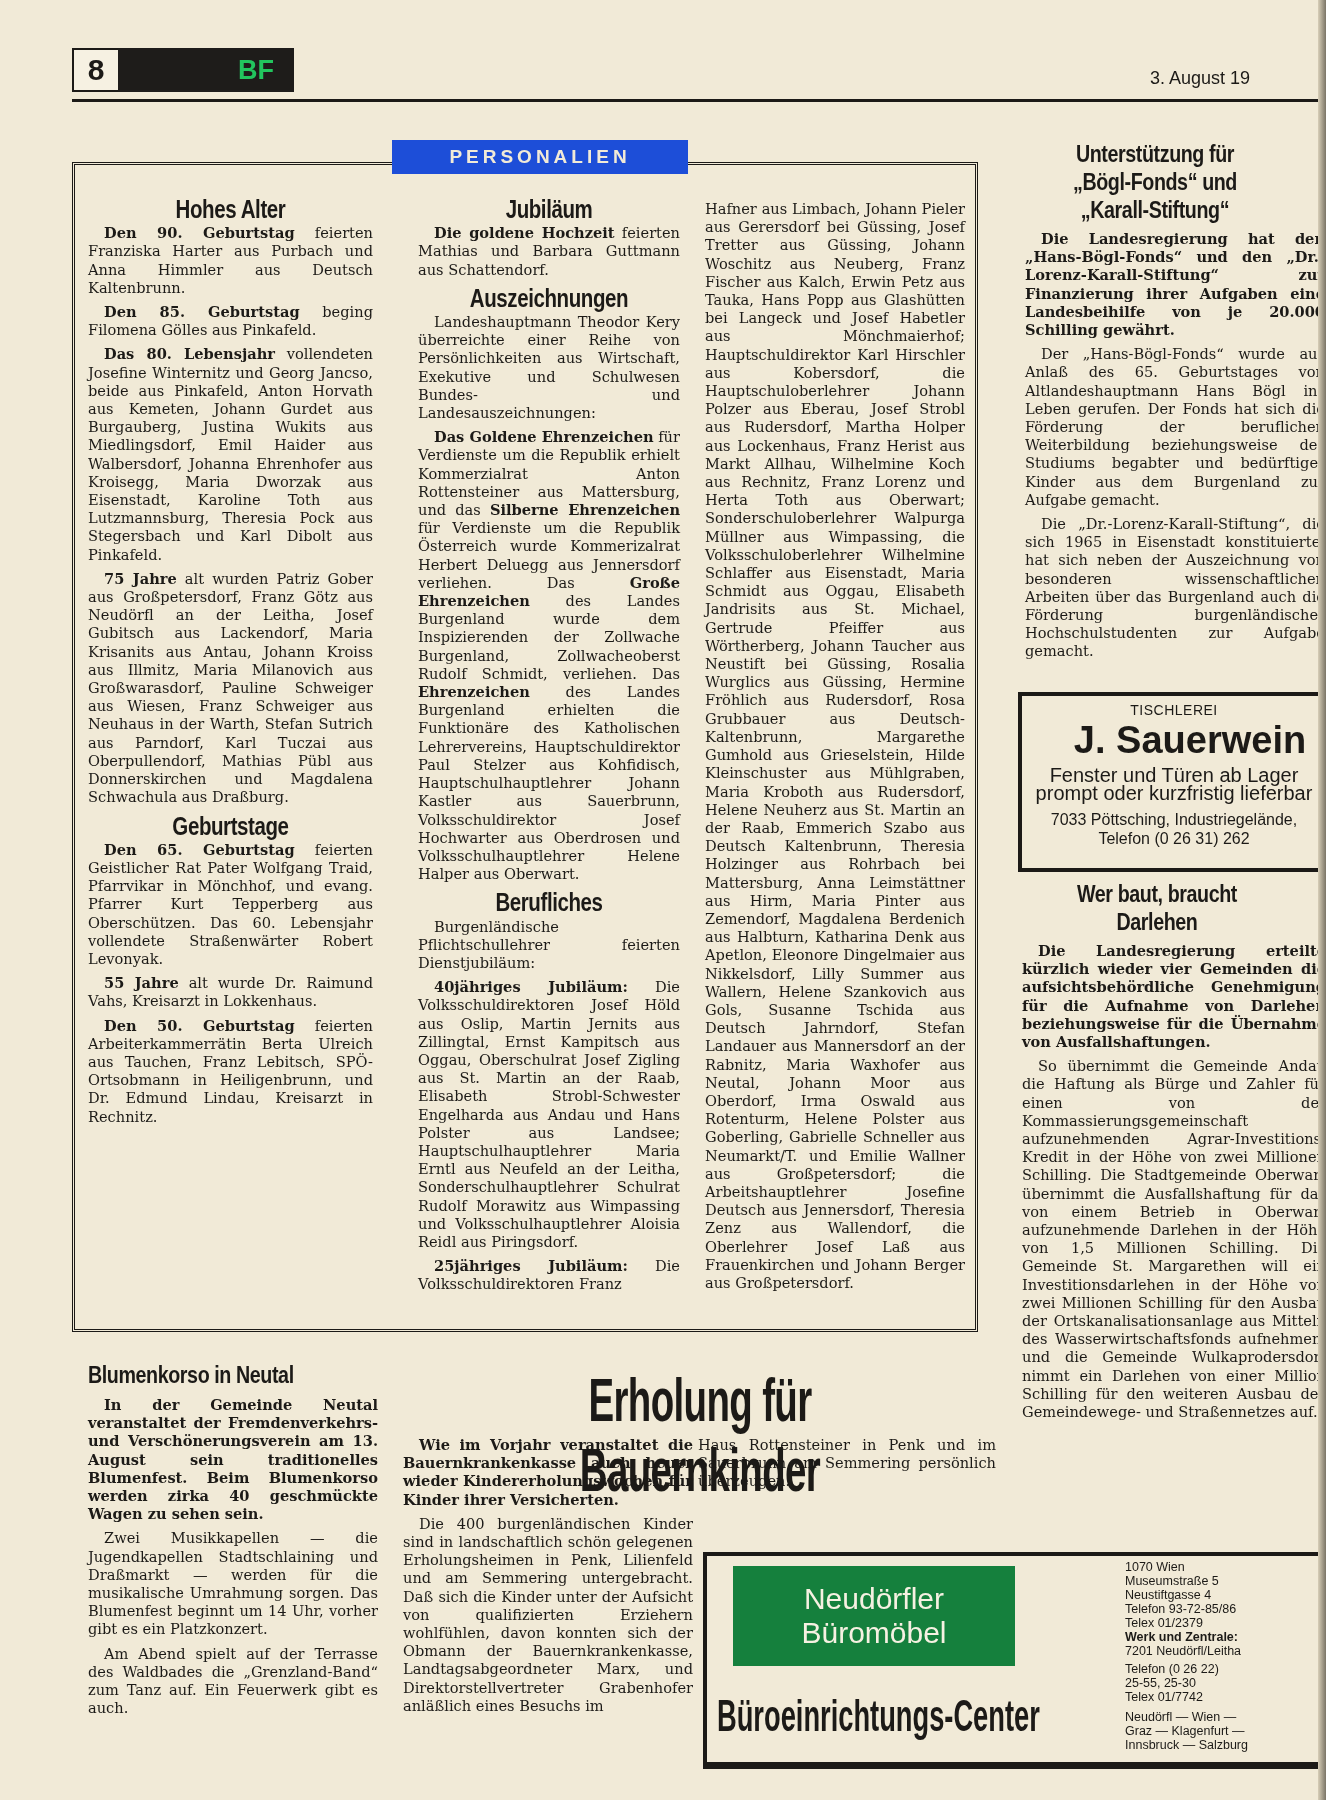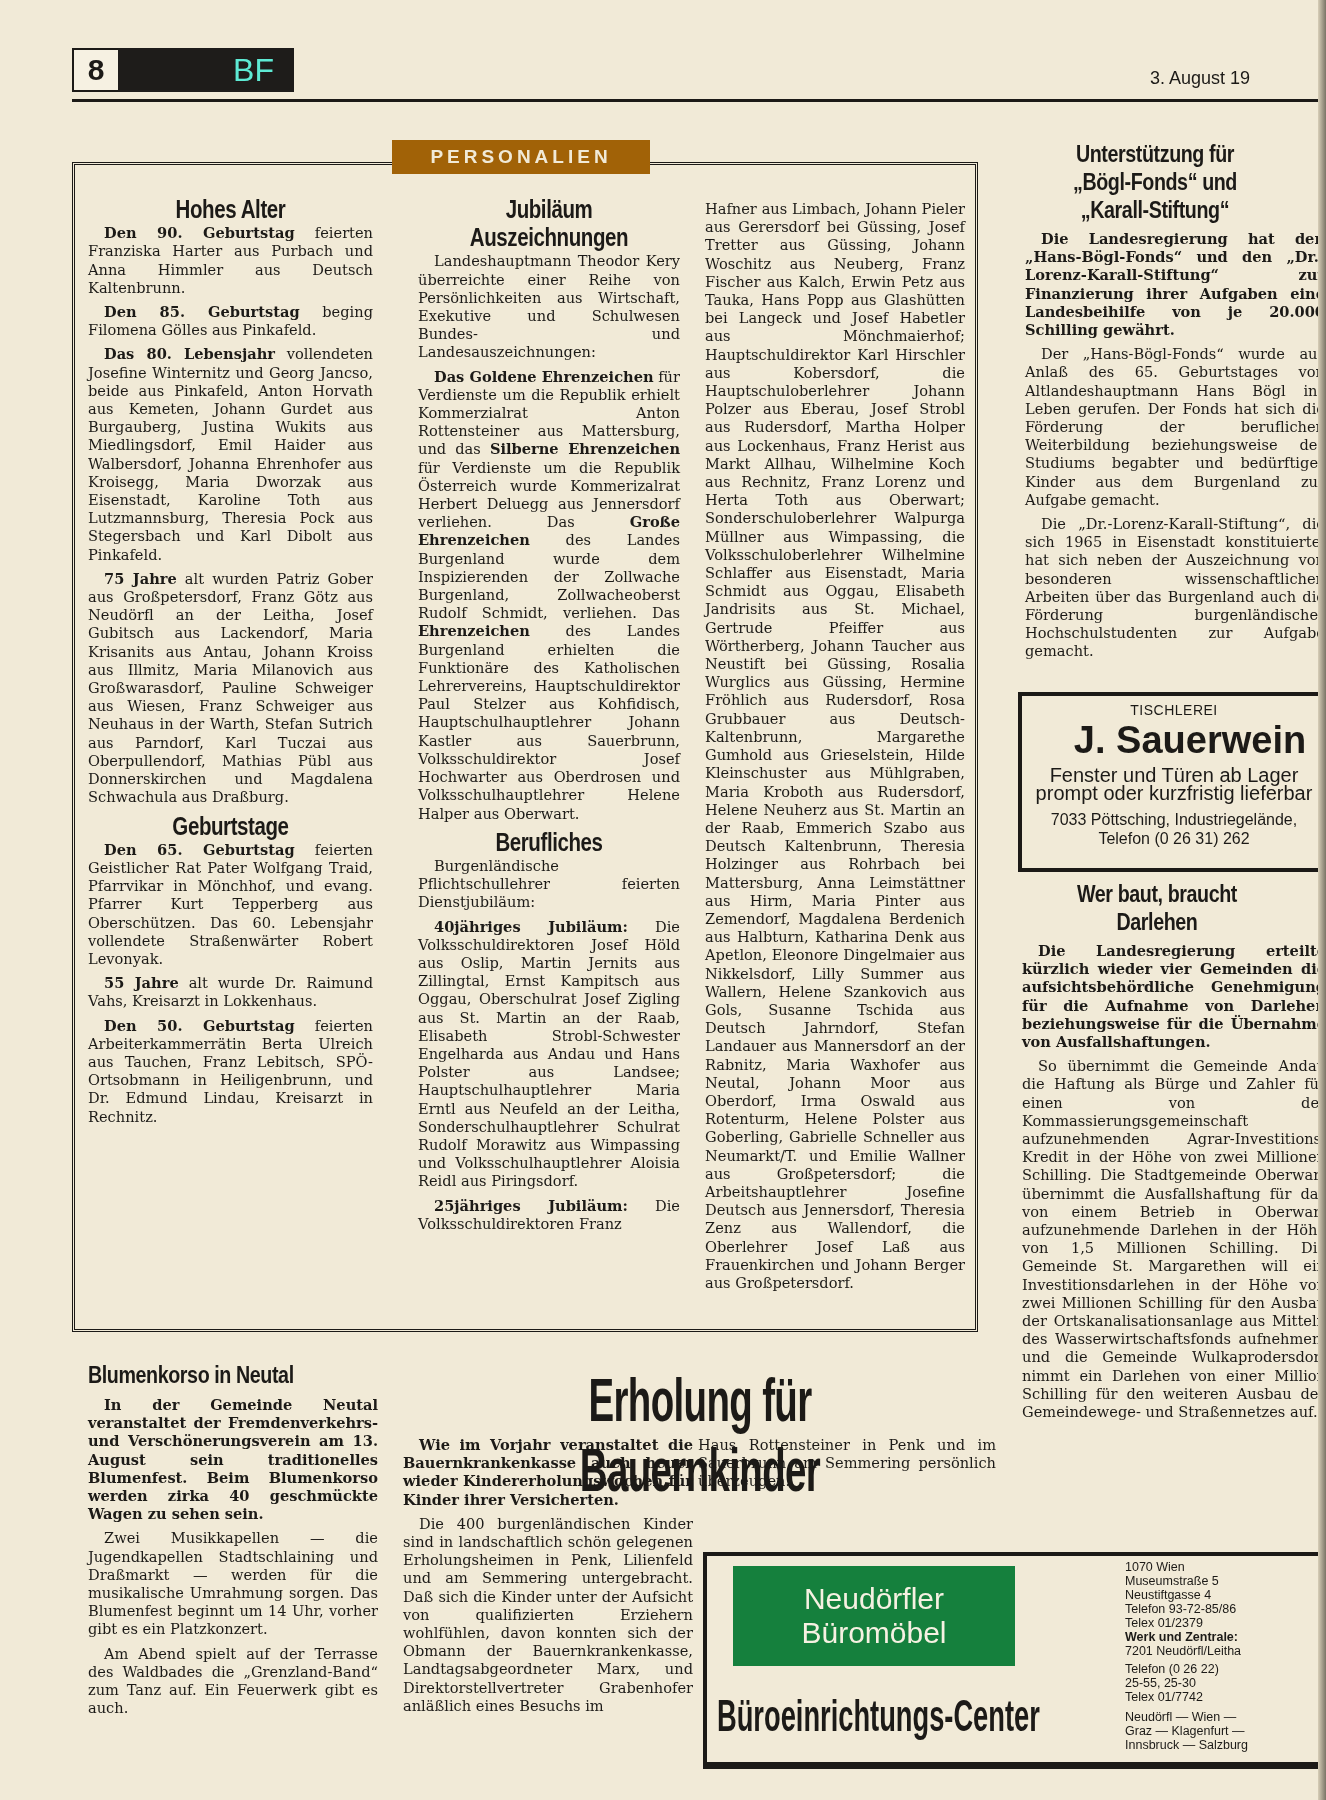--- a/index.html
+++ b/index.html
@@ -5,26 +5,26 @@
   html,body{margin:0;padding:0;}
   body{width:1326px;height:1800px;background:#f1ead7;position:relative;overflow:hidden;color:#1c1a17;font-family:"DejaVu Serif",serif;}
   .abs{position:absolute;}
   .serif{font-family:"DejaVu Serif",serif;font-size:14.6px;line-height:18.2px;text-align:justify;hyphens:manual;}
   .serif p{margin:0 0 6px 0;text-indent:16px;}
   .serif p.noind{text-indent:0;}
   .serif b{font-weight:bold;}
   .hd{font-family:"Liberation Sans",sans-serif;font-weight:bold;text-align:center;letter-spacing:-0.5px;transform:scaleX(0.82);}
   
   #page-num{left:72px;top:48px;width:44px;height:40px;border:2px solid #1c1a17;background:#f6f1e2;font-family:"Liberation Sans",sans-serif;font-weight:bold;font-size:30px;display:flex;align-items:center;justify-content:center;}
-  #mast-block{left:118px;top:48px;width:176px;height:44px;background:#1e1c1a;color:#5eead4;font-family:"Liberation Sans",sans-serif;font-weight:normal;font-size:32px;display:flex;align-items:center;justify-content:flex-end;padding-right:20px;box-sizing:border-box;}
+  #mast-block{left:118px;top:48px;width:176px;height:44px;background:#1e1c1a;color:#22c55e;font-family:"Liberation Sans",sans-serif;font-weight:bold;font-size:27px;display:flex;align-items:center;justify-content:flex-end;padding-right:20px;box-sizing:border-box;}
   #issue-date{left:1150px;top:68px;font-family:"Liberation Sans",sans-serif;font-size:18px;white-space:nowrap;}
   #top-rule{left:72px;top:99px;width:1254px;height:3px;background:#1c1a17;}
   
   #pers-box{left:72px;top:162px;width:906px;height:1170px;border:3px double #1c1a17;box-sizing:border-box;}
-  #pers-label{left:392px;top:140px;width:258px;height:34px;background:#a16207;color:#f1ead7;font-family:"Liberation Sans",sans-serif;font-weight:bold;font-size:19px;letter-spacing:4px;display:flex;align-items:center;justify-content:center;}
+  #pers-label{left:392px;top:140px;width:296px;height:34px;background:#1d4ed8;color:#f1ead7;font-family:"Liberation Sans",sans-serif;font-weight:bold;font-size:19px;letter-spacing:4px;display:flex;align-items:center;justify-content:center;}
   .col{position:absolute;}
   .sec-h{font-size:25px;margin:0 0 6px 0;}
   
   .rh{font-size:24px;line-height:28px;}
   #ad-saw{left:1018px;top:692px;width:308px;height:180px;border:4px solid #1c1a17;border-right:none;box-sizing:border-box;font-family:"Liberation Sans",sans-serif;text-align:center;}
   #ad-saw .a1{font-size:14px;margin-top:6px;letter-spacing:0.5px;text-align:center;}
   #ad-saw .a2{font-size:38px;font-weight:bold;line-height:40px;margin-top:2px;margin-left:32px;}
   #ad-saw .a3{font-size:20px;line-height:18px;margin-top:6px;padding:0 8px;text-align:center;}
   #ad-saw .a4{font-size:16px;line-height:19px;margin-top:8px;padding:0 8px;}
   
@@ -55,20 +55,21 @@
   <p><b>Das 80. Lebensjahr</b><span> vollendeten Josefine Winternitz und Georg Jancso, beide aus Pinkafeld, Anton Horvath aus Kemeten, Johann Gurdet aus Burgauberg, Justina Wukits aus Miedlingsdorf, Emil Haider aus Walbersdorf, Johanna Ehrenhofer aus Kroisegg, Maria Dworzak aus Eisenstadt, Karoline Toth aus Lutzmannsburg, Theresia Pock aus Stegersbach und Karl Dibolt aus Pinkafeld.</span></p>
   <p><b>75 Jahre</b><span> alt wurden Patriz Gober aus Großpetersdorf, Franz Götz aus Neudörfl an der Leitha, Josef Gubitsch aus Lackendorf, Maria Krisanits aus Antau, Johann Kroiss aus Illmitz, Maria Milanovich aus Großwarasdorf, Pauline Schweiger aus Wiesen, Franz Schweiger aus Neuhaus in der Warth, Stefan Sutrich aus Parndorf, Karl Tuczai aus Oberpullendorf, Mathias Pübl aus Donnerskirchen und Magdalena Schwachula aus Draßburg.</span></p>
   <div class="hd sec-h" style="margin-top:10px;">Geburtstage</div>
   <p><b>Den 65. Geburtstag</b><span> feierten Geistlicher Rat Pater Wolfgang Traid, Pfarrvikar in Mönchhof, und evang. Pfarrer Kurt Tepperberg aus Oberschützen. Das 60. Lebensjahr vollendete Straßenwärter Robert Levonyak.</span></p>
   <p><b>55 Jahre</b><span> alt wurde Dr. Raimund Vahs, Kreisarzt in Lokkenhaus.</span></p>
   <p><b>Den 50. Geburtstag</b><span> feierten Arbeiterkammerrätin Berta Ulreich aus Tauchen, Franz Lebitsch, SPÖ-Ortsobmann in Heiligenbrunn, und Dr. Edmund Lindau, Kreisarzt in Rechnitz.</span></p>
 </div>
 
 <div class="col serif" style="left:418px;top:200px;width:262px;">
   <div class="hd sec-h">Jubiläum</div>
+  <p><b>Die goldene Hochzeit</b><span> feierten Mathias und Barbara Guttmann aus Schattendorf.</span></p>
   <div class="hd sec-h" style="margin-top:10px;">Auszeichnungen</div>
   <p>Landeshauptmann Theodor Kery überreichte einer Reihe von Persönlichkeiten aus Wirtschaft, Exekutive und Schulwesen Bundes- und Landesauszeichnungen:</p>
   <p><b>Das Goldene Ehrenzeichen</b><span> für Verdienste um die Republik erhielt Kommerzialrat Anton Rottensteiner aus Mattersburg, und das </span><b>Silberne Ehrenzeichen</b><span> für Verdienste um die Republik Österreich wurde Kommerizalrat Herbert Deluegg aus Jennersdorf verliehen. Das </span><b>Große Ehrenzeichen</b><span> des Landes Burgenland wurde dem Inspizierenden der Zollwache Burgenland, Zollwacheoberst Rudolf Schmidt, verliehen. Das </span><b>Ehrenzeichen</b><span> des Landes Burgenland erhielten die Funktionäre des Katholischen Lehrervereins, Hauptschuldirektor Paul Stelzer aus Kohfidisch, Hauptschulhauptlehrer Johann Kastler aus Sauerbrunn, Volksschuldirektor Josef Hochwarter aus Oberdrosen und Volksschulhauptlehrer Helene Halper aus Oberwart.</span></p>
   <div class="hd sec-h" style="margin-top:10px;">Berufliches</div>
   <p>Burgenländische Pflichtschullehrer feierten Dienstjubiläum:</p>
   <p><b>40jähriges Jubiläum:</b><span> Die Volksschuldirektoren Josef Höld aus Oslip, Martin Jernits aus Zillingtal, Ernst Kampitsch aus Oggau, Oberschulrat Josef Zigling aus St. Martin an der Raab, Elisabeth Strobl-Schwester Engelharda aus Andau und Hans Polster aus Landsee; Hauptschulhauptlehrer Maria Erntl aus Neufeld an der Leitha, Sonderschulhauptlehrer Schulrat Rudolf Morawitz aus Wimpassing und Volksschulhauptlehrer Aloisia Reidl aus Piringsdorf.</span></p>
   <p><b>25jähriges Jubiläum:</b><span> Die Volksschuldirektoren Franz</span></p>
 </div>
 
 <div class="col serif" style="left:705px;top:200px;width:260px;">

